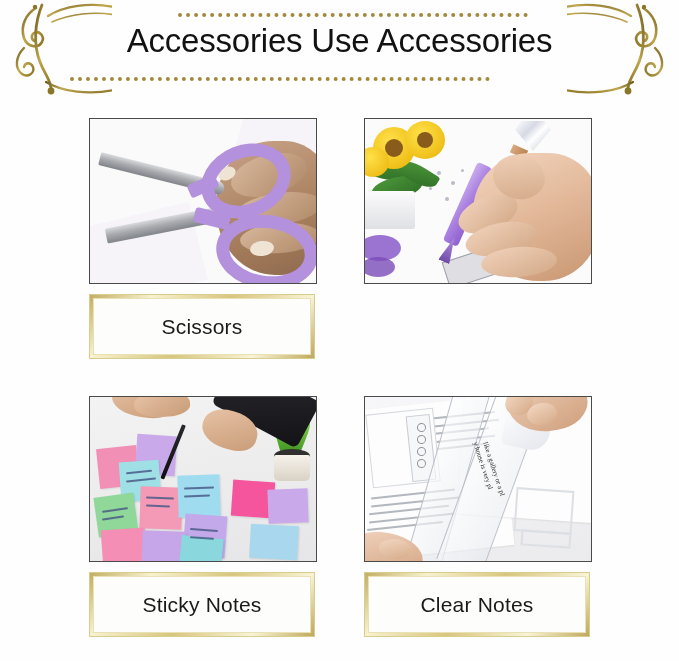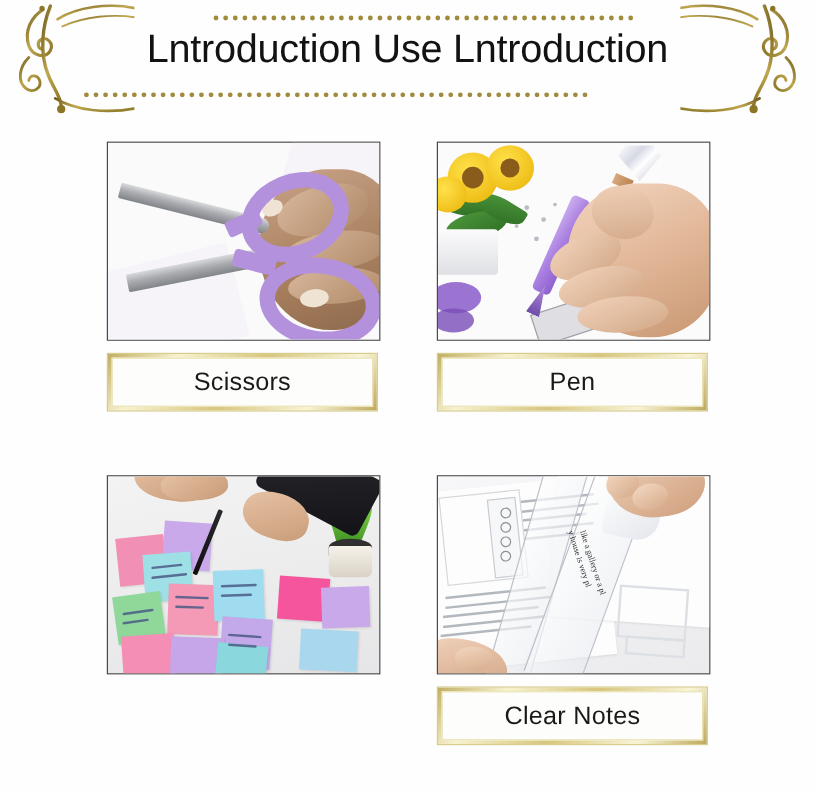--- a/index.html
+++ b/index.html
@@ -81,21 +81,21 @@
   .photo-inner {
     position: absolute;
     inset: 0;
     overflow: hidden;
   }
 
   
   .label-box {
     margin-top: 10px;
     width: 226px;
-    height: 49px;
+    height: 65px;
     border: 1px solid #d8cc8e;
     background: linear-gradient(135deg,#c2ae63 0%,#f7f2cf 22%,#d8c67e 50%,#f8f4d6 78%,#bfa85c 100%);
     padding: 3px;
     box-sizing: border-box;
     display: flex;
   }
   .label-inner {
     flex: 1;
     background: #fdfdfb;
     border: 1px solid #e9e1b4;
@@ -223,21 +223,21 @@
       <path d="M46 16 C62 6, 88 2, 112 7" fill="none" stroke="url(#gold1)" stroke-width="2.2" stroke-linecap="round"></path>
       <path d="M50 22 C68 14, 92 11, 114 15" fill="none" stroke="url(#gold1)" stroke-width="1.6" stroke-linecap="round"></path>
       <path d="M44 82 C60 92, 88 95, 112 90" fill="none" stroke="url(#gold1)" stroke-width="2.2" stroke-linecap="round"></path>
       <circle cx="49" cy="91" r="3.4" fill="#8b7526"></circle>
       <circle cx="33" cy="7" r="2.2" fill="#8b7526"></circle>
     </svg>
   </div>
 
   <div id="dash-top" class="dash-line"></div>
 
-  <div id="page-title">Lntroduction Use Lntroduction</div>
+  <div id="page-title">Accessories Use Accessories</div>
 
   <div id="dash-bottom" class="dash-line"></div>
 
   <div id="flourish-right" class="flourish">
     <svg viewBox="0 0 110 104" width="110" height="104" aria-hidden="true">
       <defs>
         <linearGradient id="gold2" x1="0" y1="0" x2="1" y2="1">
           <stop offset="0%" stop-color="#6d5a1c"></stop>
           <stop offset="45%" stop-color="#c0a84f"></stop>
           <stop offset="100%" stop-color="#8b7526"></stop>
@@ -320,25 +320,20 @@
         <div class="pc" style="left:146px;top:28px;width:16px;height:9px;background:linear-gradient(90deg,#d8a87e,#b9834f);transform:rotate(24deg);"></div>
         <div class="pc pn-crystal" style="left:150px;top:2px;width:36px;height:30px;clip-path:polygon(50% 100%,0 28%,18% 0,82% 0,100% 28%);"></div>
 
         <div class="pc pn-hand" style="left:108px;top:34px;width:126px;height:128px;"></div>
         <div class="pc pn-fing" style="left:92px;top:78px;width:62px;height:34px;transform:rotate(-22deg);"></div>
         <div class="pc pn-fing" style="left:100px;top:104px;width:72px;height:32px;transform:rotate(-12deg);"></div>
         <div class="pc pn-fing" style="left:116px;top:128px;width:76px;height:30px;transform:rotate(-4deg);"></div>
         <div class="pc pn-fing" style="left:128px;top:36px;width:52px;height:44px;transform:rotate(12deg);"></div>
       </div>
     </div>
-    <div class="label-box">
-      <div class="label-inner">
-        <span class="label-text">Pen</span>
-      </div>
-    </div>
   </div>
 
   <div class="card col-a row-2">
     <div class="photo">
       <div class="photo-inner">
         <div class="pc sn-bg"></div>
 
         <div class="pc sn-hand" style="left:22px;top:-14px;width:62px;height:34px;transform:rotate(8deg);"></div>
         <div class="pc sn-hand" style="left:44px;top:-6px;width:56px;height:26px;transform:rotate(-4deg);"></div>
 
@@ -372,20 +367,25 @@
         <div class="pc sn-blade2" style="left:202px;top:18px;width:7px;height:40px;transform:rotate(10deg);"></div>
         <div class="pc sn-blade2" style="left:210px;top:24px;width:6px;height:34px;transform:rotate(22deg);"></div>
         <div class="pc sn-soil" style="left:184px;top:52px;width:36px;height:14px;"></div>
         <div class="pc sn-plantpot" style="left:184px;top:58px;width:36px;height:26px;"></div>
 
         <div class="pc sn-sleeve" style="left:128px;top:-20px;width:96px;height:52px;transform:rotate(28deg);"></div>
         <div class="pc sn-hand" style="left:112px;top:14px;width:56px;height:38px;transform:rotate(16deg);"></div>
         <div class="pc sn-pen" style="left:92px;top:28px;width:4px;height:58px;transform:rotate(22deg);transform-origin:top center;"></div>
       </div>
     </div>
+    <div class="label-box">
+      <div class="label-inner">
+        <span class="label-text">Sticky Notes</span>
+      </div>
+    </div>
   </div>
 
   <div class="card col-b row-2">
     <div class="photo">
       <div class="photo-inner">
         <div class="pc tp-bg"></div>
 
         <div class="pc tp-page" style="left:-8px;top:6px;width:150px;height:150px;transform:rotate(-6deg);"></div>
         <div class="pc tp-page" style="left:96px;top:-8px;width:150px;height:130px;transform:rotate(4deg);"></div>
 

